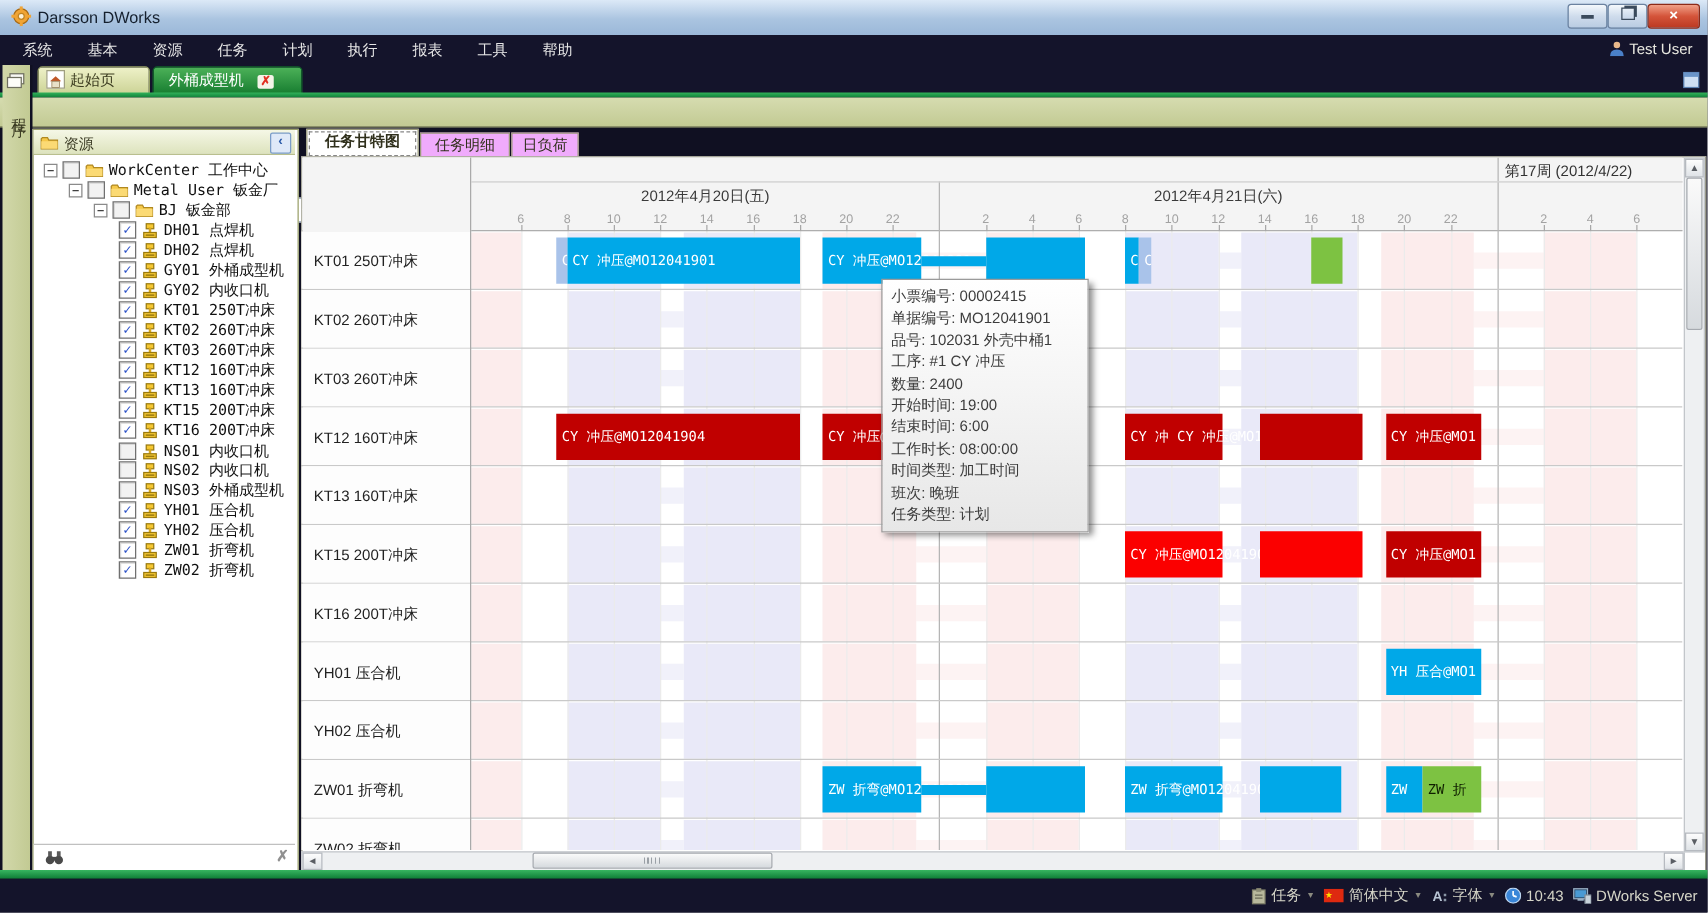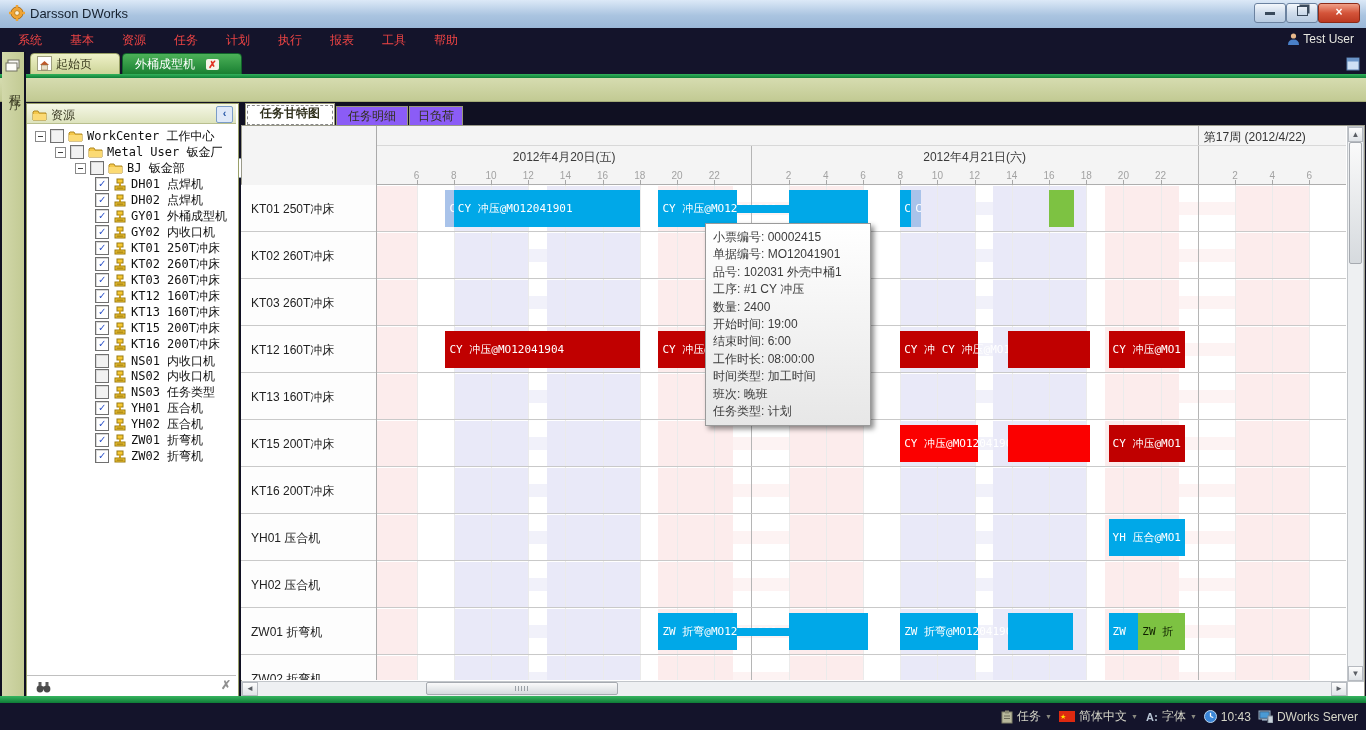--- a/index.html
+++ b/index.html
@@ -8,21 +8,21 @@
   .abs{position:absolute;}
   
   #titlebar{left:0;top:0;width:1366px;height:28px;
     background:linear-gradient(#dce9f7,#aac4e0 55%,#9bb8d8);border-bottom:1px solid #7e9ab c;}
   #title-text{left:30px;top:6px;font-size:13px;color:#15202e;}
   .winbtn{top:3px;height:18px;border:1px solid #6b82a0;border-radius:3px;
     background:linear-gradient(#f4f8fc,#cfdcec 50%,#b9cce2);color:#3a4a5c;text-align:center;line-height:16px;font-size:12px;}
   #btn-close{background:linear-gradient(#f0a088,#d4543a 50%,#bc3a22);border-color:#8c2a18;color:#fff;font-weight:bold;}
   
   #menubar{left:0;top:28px;width:1366px;height:24px;background:#14142b;}
-  .menu-item{display:inline-block;padding:4px 14px;color:#ef4444;font-size:12px;}
+  .menu-item{display:inline-block;padding:4px 14px;color:#e5e5e5;font-size:12px;}
   #user-box{right:12px;top:32px;color:#e8e8e0;font-size:12px;}
   #tabstrip{left:0;top:52px;width:1366px;height:22px;background:#14142b;}
   #tab-home{left:30px;top:53px;width:88px;height:21px;border-radius:4px 4px 0 0;border:1px solid #98a065;
     background:linear-gradient(#eef1c8,#ccd396);color:#3c3c20;font-size:12px;line-height:20px;}
   #tab-active{left:122px;top:53px;width:118px;height:21px;border-radius:4px 4px 0 0;border:1px solid #10632a;
     background:linear-gradient(#4cb158,#177d30);color:#fff;font-size:12px;line-height:20px;}
   #greenline{left:0;top:74px;width:1366px;height:4px;background:linear-gradient(#33b25b,#0f8038);}
   
   #toolbar{left:0;top:78px;width:1366px;height:23px;background:linear-gradient(#d6dcb0,#c2ca93);border-bottom:1px solid #a4ab78;}
   .tbtxt{font-size:12px;color:#2c2c18;}
@@ -44,21 +44,21 @@
   .tree-row{position:absolute;height:16px;display:flex;align-items:center;font-family:"DejaVu Sans Mono",monospace;font-size:12px;color:#101010;white-space:nowrap;}
   .exp{width:9px;height:9px;border:1px solid #8a8a8a;background:#fff;position:relative;margin-right:4px;flex:none;}
   .exp i{position:absolute;left:2px;top:4px;width:5px;height:1px;background:#404040;}
   .cb{width:12px;height:12px;border:1px solid #707070;background:#fff;box-shadow:inset 1px 1px 0 #d8d8d8;margin-right:4px;
       color:#2a50c8;font-size:11px;line-height:11px;text-align:center;font-weight:bold;flex:none;}
   .cb.off{background:#f2f2f2;}
   .ticon{margin-right:4px;flex:none;display:inline-flex;}
   #find-bar{left:0;top:571px;width:209px;height:20px;background:#fff;border-top:1px solid #c0c0c0;}
   #find-x{right:5px;top:2px;color:#909090;font-weight:bold;font-size:12px;}
   
-  #gtabs .gtab{position:absolute;top:3px;height:19px;background:#8b5cf6;border:1px solid #9a9a7a;font-size:12px;
+  #gtabs .gtab{position:absolute;top:3px;height:19px;background:#f0abfc;border:1px solid #9a9a7a;font-size:12px;
     text-align:center;line-height:18px;color:#30301c;}
   #gtab-0{left:4px;width:88px;top:0!important;height:22px!important;background:#fff!important;font-weight:bold;outline:1px dashed #888;outline-offset:-3px;}
   #gantt-frame{left:241px;top:125px;width:1122px;height:571px;background:#fff;border:1px solid #9a9a8a;}
   .hdr-bg{background:#f4f4f4;}
   .hline{background:#c9c9c9;}
   .bar-label{font-family:"DejaVu Sans Mono",monospace;font-size:11px;white-space:nowrap;line-height:37px;padding-left:4px;display:block;}
   
   .sb{background:#eef0f2;border:1px solid #c2c6ca;}
   .sb-btn{position:absolute;background:linear-gradient(#fdfdfd,#dfe3e7);border:1px solid #b6bac0;color:#5a5e64;font-size:8px;
     text-align:center;}
@@ -395,21 +395,21 @@
       <div class="tree-row" style="top: 261px; left: 68px;">
         <span class="cb off"></span>
         <span class="ticon" style="display: inline-flex;">
           <svg width="14" height="13">
             <rect x="4" y="1" width="6" height="4" fill="#f6c832" stroke="#9a7a10"></rect>
             <rect x="6" y="4" width="2" height="4" fill="#d8a820"></rect>
             <rect x="2" y="8" width="10" height="4" fill="#f6c832" stroke="#9a7a10"></rect>
             <rect x="3.5" y="9.5" width="7" height="1.2" fill="#9a7a10"></rect>
           </svg>
         </span>
-        <span>NS03 任务类型</span>
+        <span>NS03 外桶成型机</span>
       </div>
       <div class="tree-row" style="top: 277px; left: 68px;">
         <span class="cb">✓</span>
         <span class="ticon" style="display: inline-flex;">
           <svg width="14" height="13">
             <rect x="4" y="1" width="6" height="4" fill="#f6c832" stroke="#9a7a10"></rect>
             <rect x="6" y="4" width="2" height="4" fill="#d8a820"></rect>
             <rect x="2" y="8" width="10" height="4" fill="#f6c832" stroke="#9a7a10"></rect>
             <rect x="3.5" y="9.5" width="7" height="1.2" fill="#9a7a10"></rect>
           </svg>

